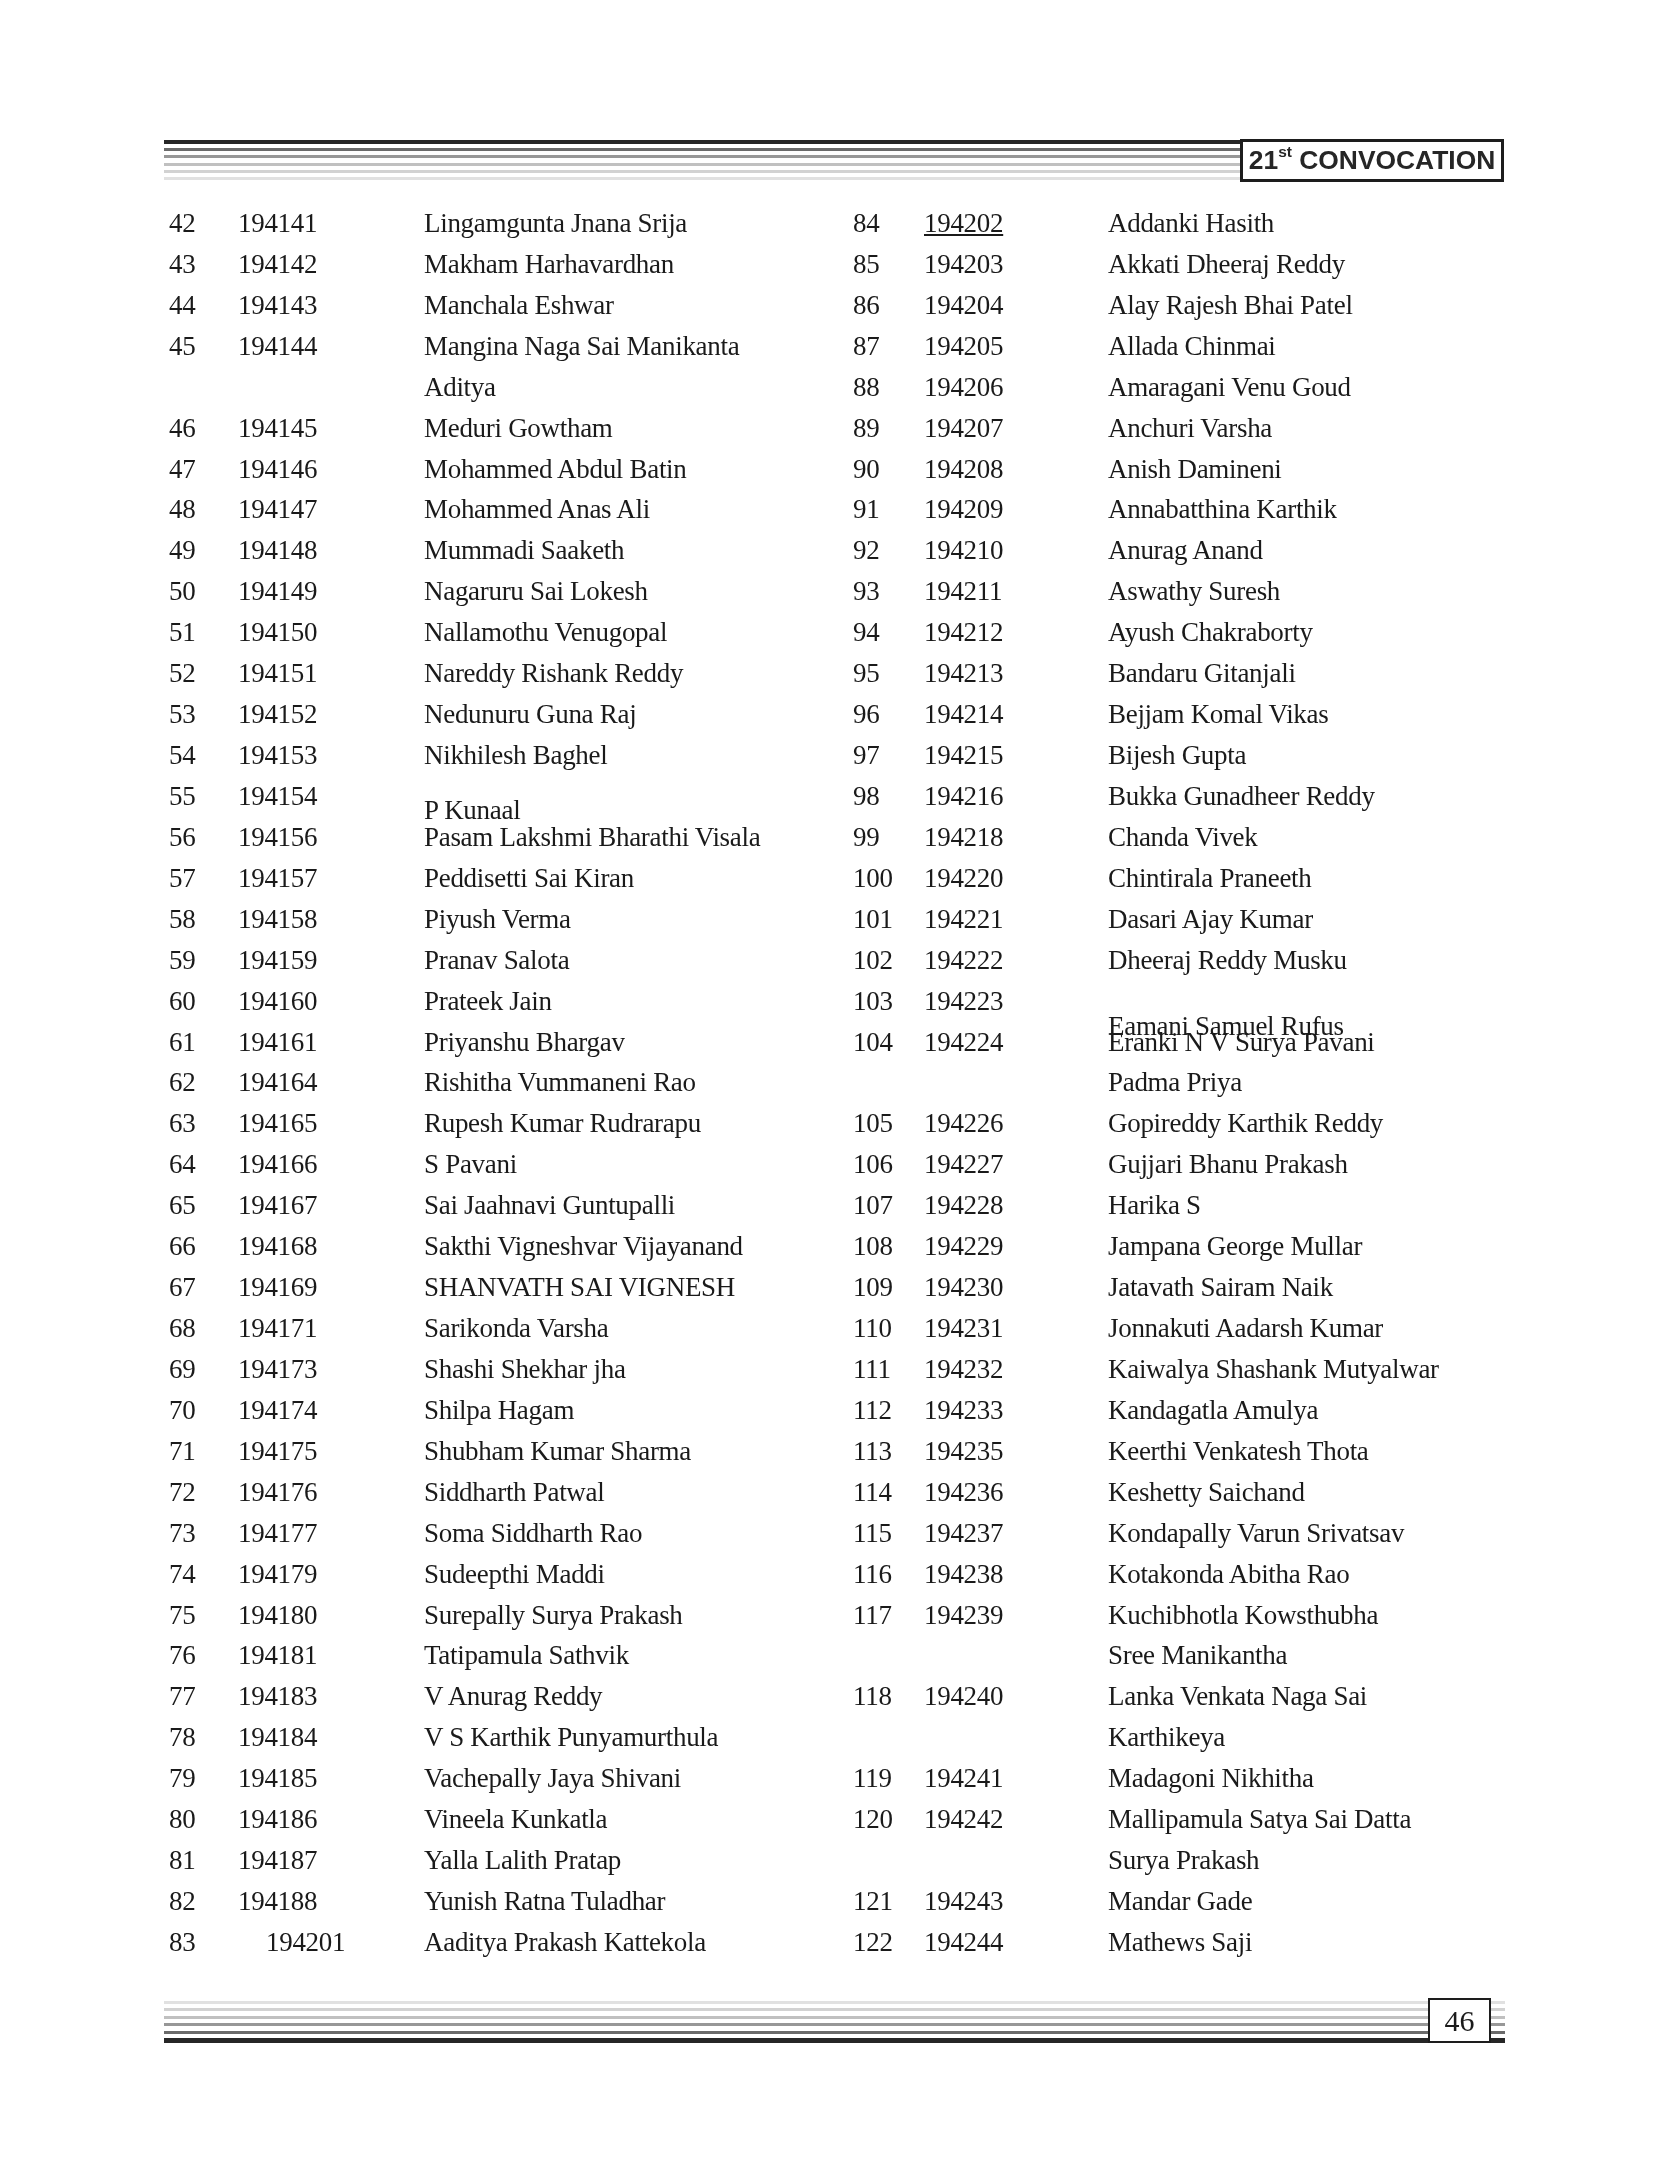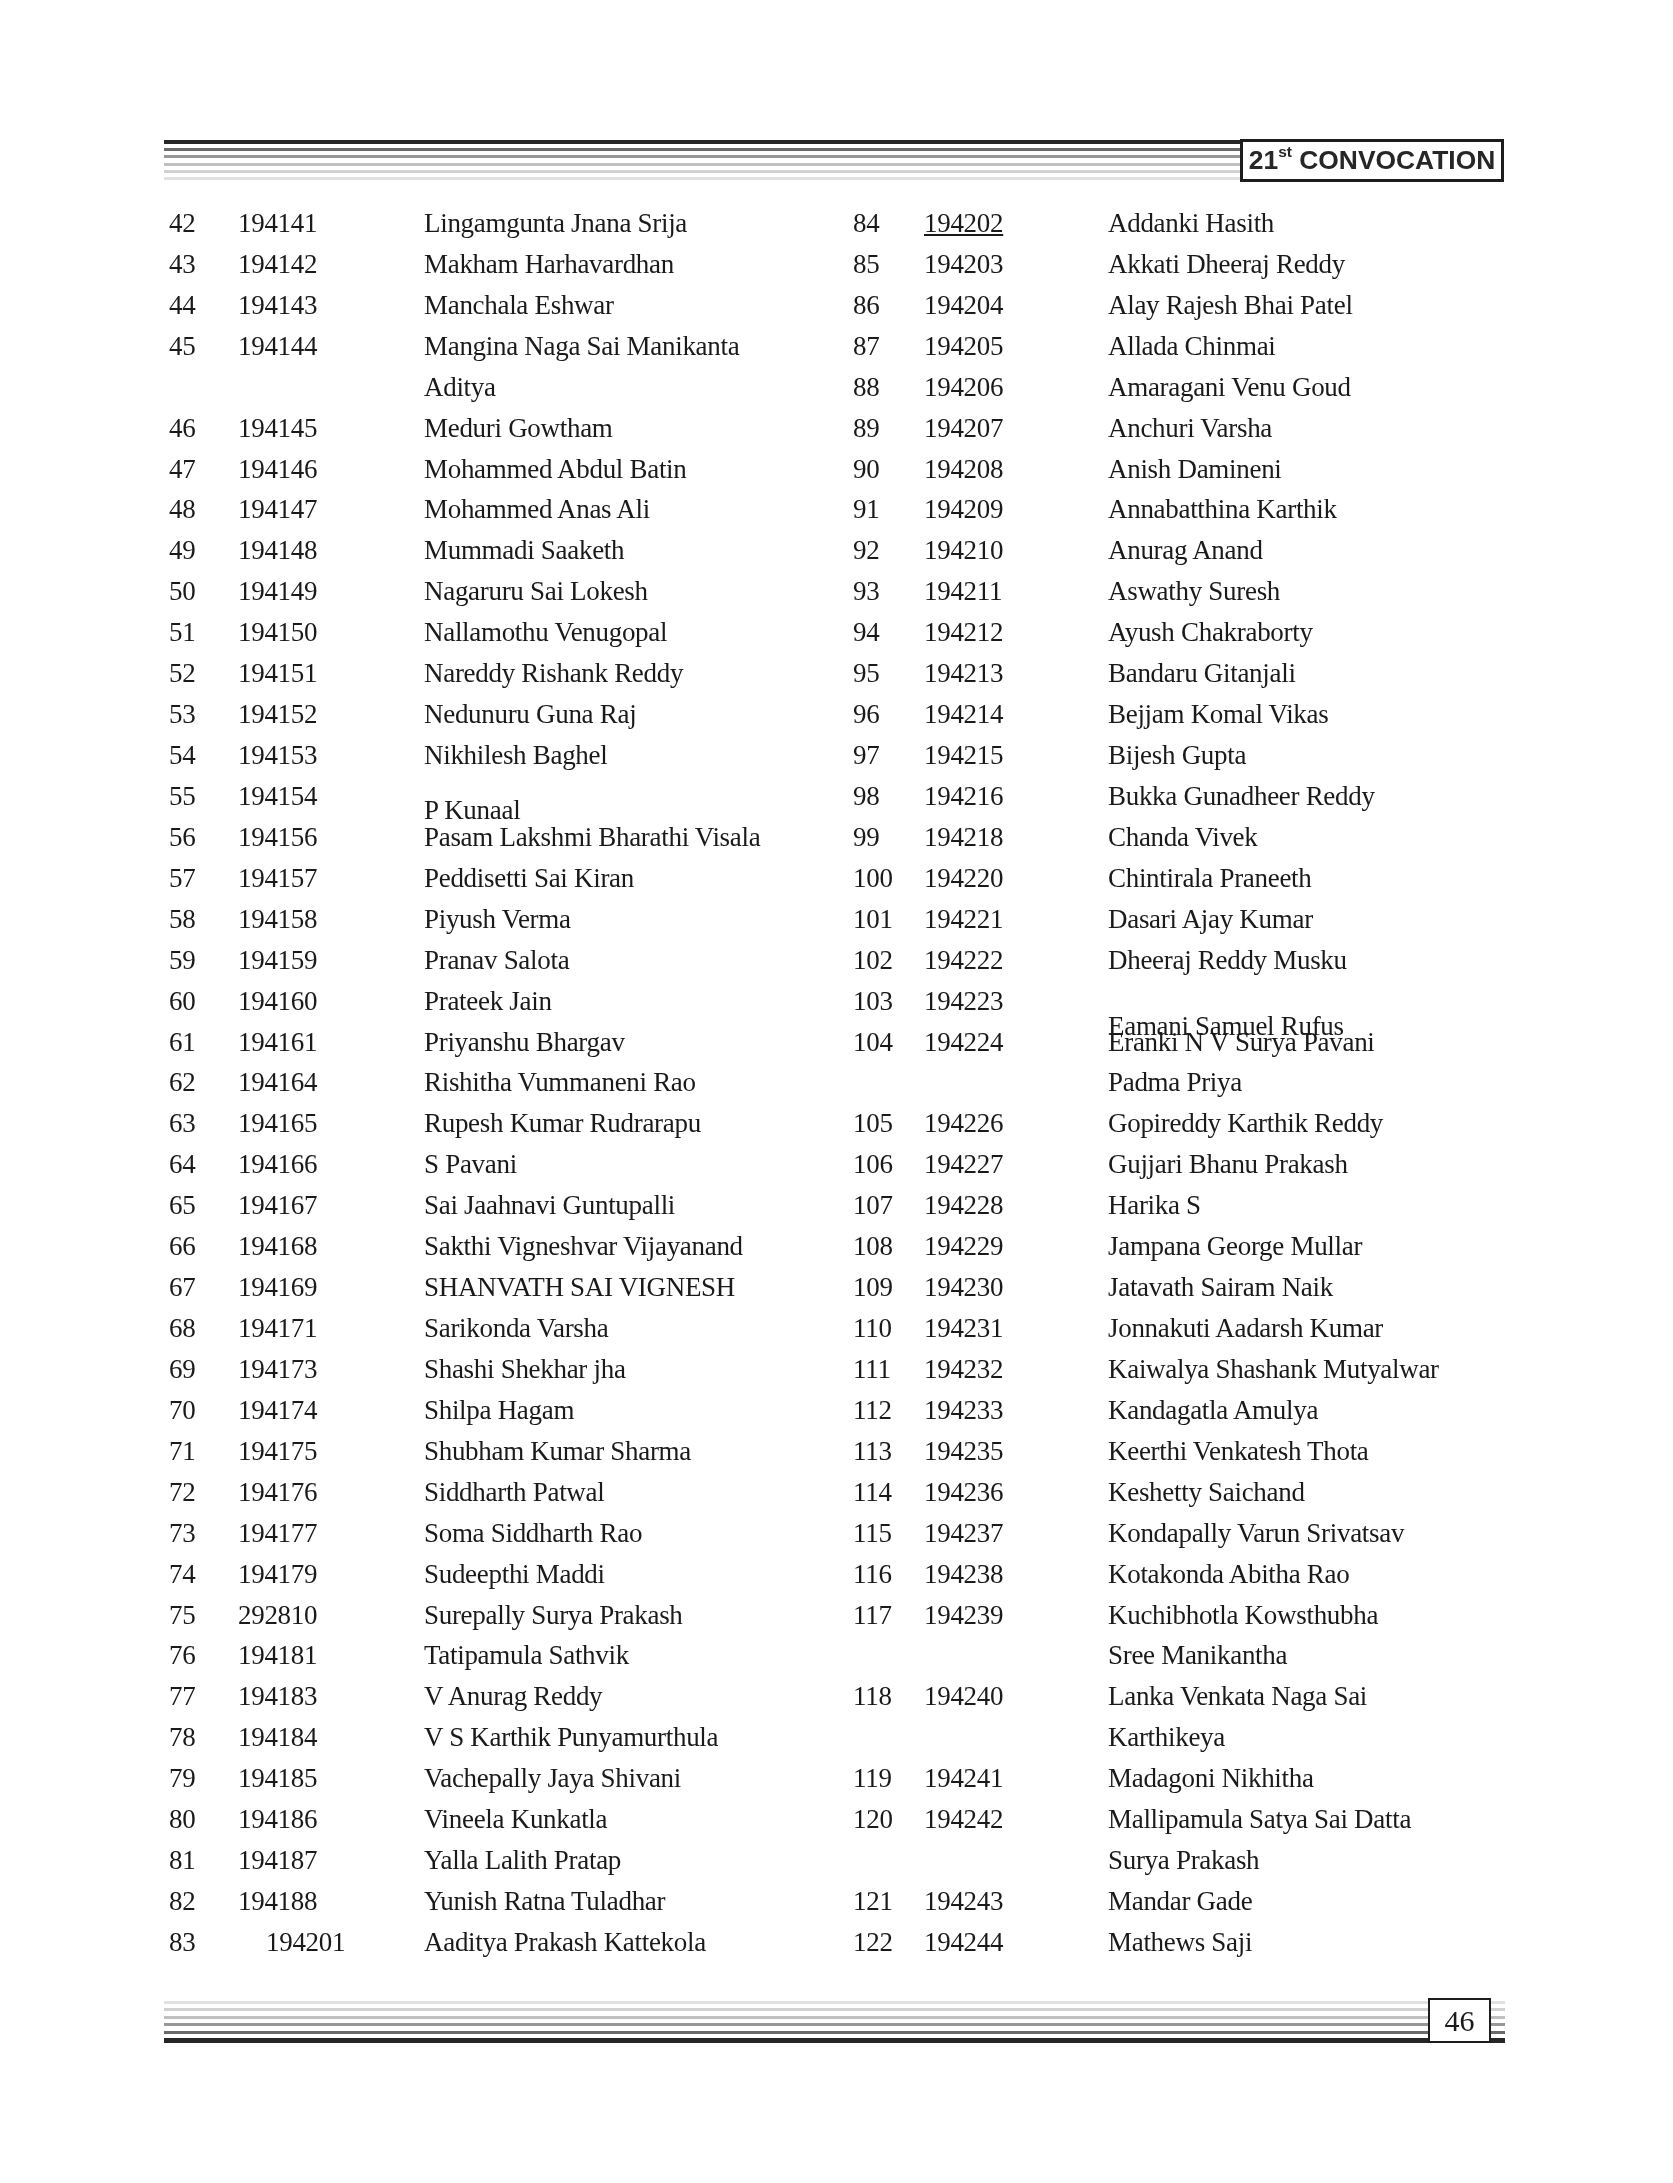--- a/index.html
+++ b/index.html
@@ -183,21 +183,21 @@
       <span class="row-cell" style="left: 169px; top: 1479px;">72</span>
       <span class="row-cell" style="left: 238px; top: 1479px;">194176</span>
       <span class="row-cell" style="left: 424px; top: 1479px;">Siddharth Patwal</span>
       <span class="row-cell" style="left: 169px; top: 1520px;">73</span>
       <span class="row-cell" style="left: 238px; top: 1520px;">194177</span>
       <span class="row-cell" style="left: 424px; top: 1520px;">Soma Siddharth Rao</span>
       <span class="row-cell" style="left: 169px; top: 1561px;">74</span>
       <span class="row-cell" style="left: 238px; top: 1561px;">194179</span>
       <span class="row-cell" style="left: 424px; top: 1561px;">Sudeepthi Maddi</span>
       <span class="row-cell" style="left: 169px; top: 1602px;">75</span>
-      <span class="row-cell" style="left: 238px; top: 1602px;">292810</span>
+      <span class="row-cell" style="left: 238px; top: 1602px;">194180</span>
       <span class="row-cell" style="left: 424px; top: 1602px;">Surepally Surya Prakash</span>
       <span class="row-cell" style="left: 169px; top: 1642px;">76</span>
       <span class="row-cell" style="left: 238px; top: 1642px;">194181</span>
       <span class="row-cell" style="left: 424px; top: 1642px;">Tatipamula Sathvik</span>
       <span class="row-cell" style="left: 169px; top: 1683px;">77</span>
       <span class="row-cell" style="left: 238px; top: 1683px;">194183</span>
       <span class="row-cell" style="left: 424px; top: 1683px;">V Anurag Reddy</span>
       <span class="row-cell" style="left: 169px; top: 1724px;">78</span>
       <span class="row-cell" style="left: 238px; top: 1724px;">194184</span>
       <span class="row-cell" style="left: 424px; top: 1724px;">V S Karthik Punyamurthula</span>

